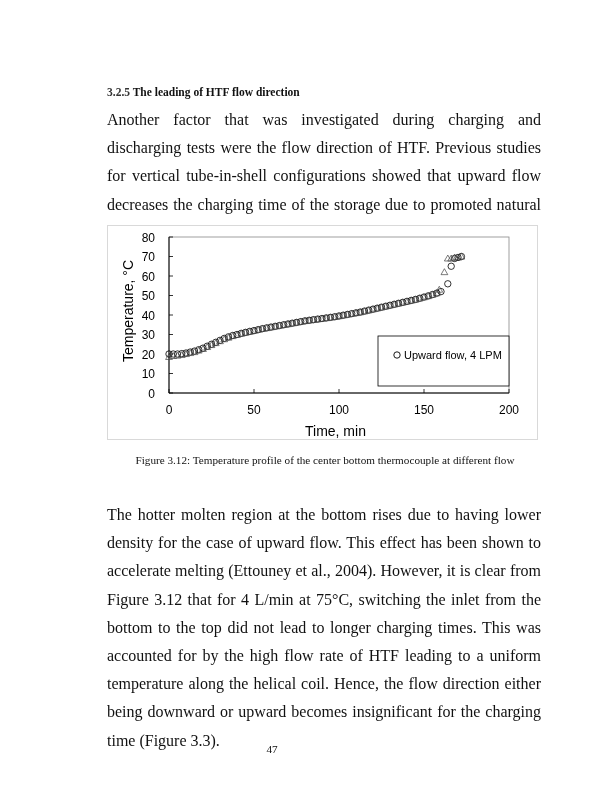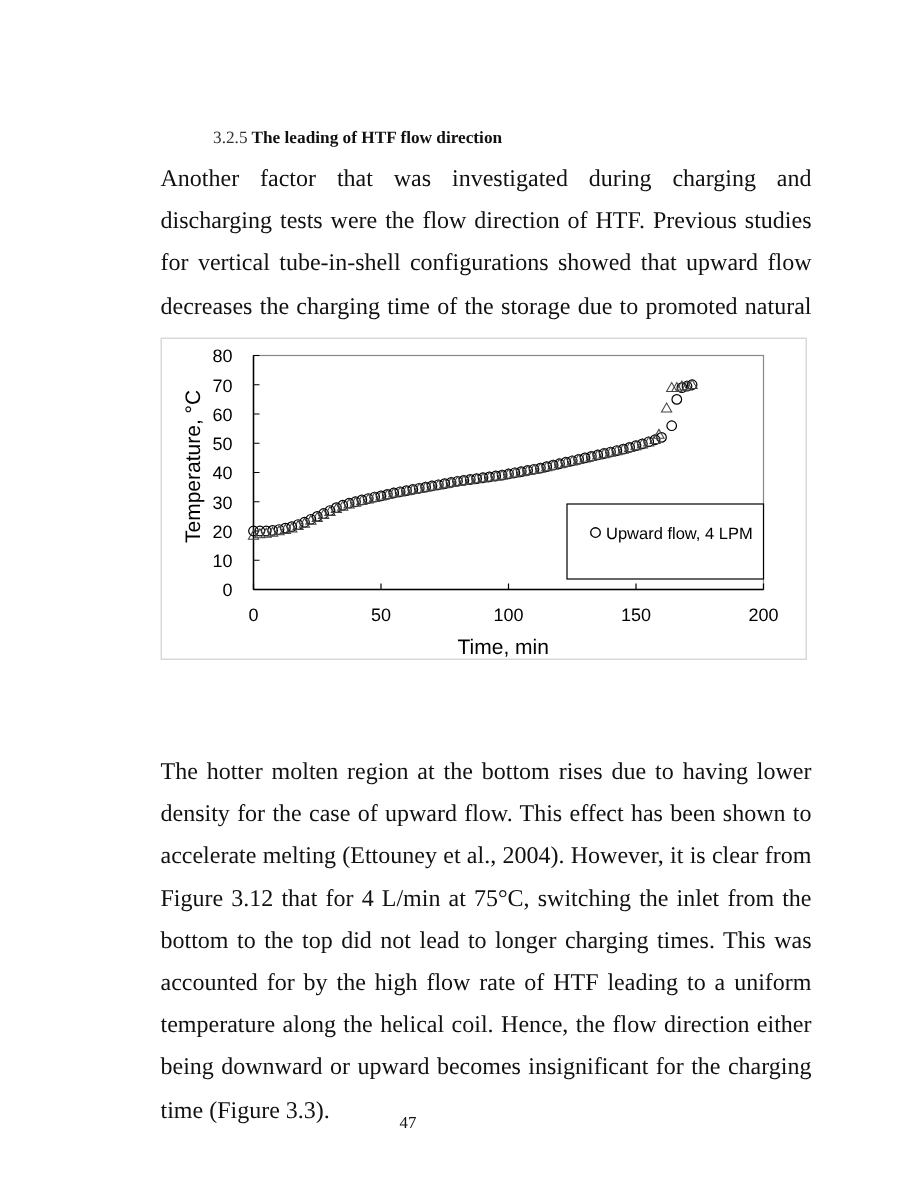--- a/index.html
+++ b/index.html
@@ -1,19 +1,19 @@
 <!DOCTYPE html>
 <html><head>
 <meta charset="utf-8">
 <style>
   html, body { margin: 0; padding: 0; background: #ffffff; }
   body { width: 612px; height: 792px; position: relative; overflow: hidden;
          font-family: "Liberation Serif", serif; color: #111; }
   .heading { position: absolute; left: 107px; top: 86px; font-size: 11.5px; font-weight: bold; }
-  .heading .num { font-weight: normal; color: #333; margin-left: 35px; }
+  .heading .num { font-weight: bold; color: #333; }
   .para { position: absolute; left: 107px; width: 434px; font-size: 16px; line-height: 28.2px;
           text-align: justify; text-align-last: left; }
   .p1 { top: 106px; }
   .p2 { top: 501px; }
   .caption { position: absolute; left: 120px; width: 410px; top: 451px; font-size: 11.2px;
              line-height: 19px; text-align: center; }
   .pagenum { position: absolute; left: 0; width: 544px; top: 743px; text-align: center; font-size: 11.2px; }
   .chart-frame { position: absolute; left: 107px; top: 225px; width: 431px; height: 215px;
                  border: 1px solid #d9d9d9; box-sizing: border-box; background: #fff; }
   svg { position: absolute; left: 0; top: 0; }
@@ -213,17 +213,18 @@
       <rect x="270" y="110" width="131" height="50" fill="#fff" stroke="#000" stroke-width="0.8"></rect>
       <circle cx="289" cy="129" r="3.2" fill="#fff" stroke="#000" stroke-width="0.9"></circle>
       <text class="legend-text" x="296" y="133">Upward flow, 4 LPM</text>
     </g>
     <text class="axis-title" id="xtitle" x="197" y="210">Time, min</text>
     <text class="axis-title" id="ytitle" transform="translate(25,136) rotate(-90)">Temperature, °C</text>
   </svg>
 </div>
 
 <div class="caption">
+  <div>Figure 3.12: Temperature profile of the center bottom thermocouple at different flow</div>
 </div>
 
 <div class="para p2">The hotter molten region at the bottom rises due to having lower density for the case of upward flow. This effect has been shown to accelerate melting (Ettouney et al., 2004). However, it is clear from Figure 3.12 that for 4 L/min at 75°C, switching the inlet from the bottom to the top did not lead to longer charging times. This was accounted for by the high flow rate of HTF leading to a uniform temperature along the helical coil. Hence, the flow direction either being downward or upward becomes insignificant for the charging time (Figure 3.3).</div>
 
 <div class="pagenum">47</div>
 
 </body></html>

